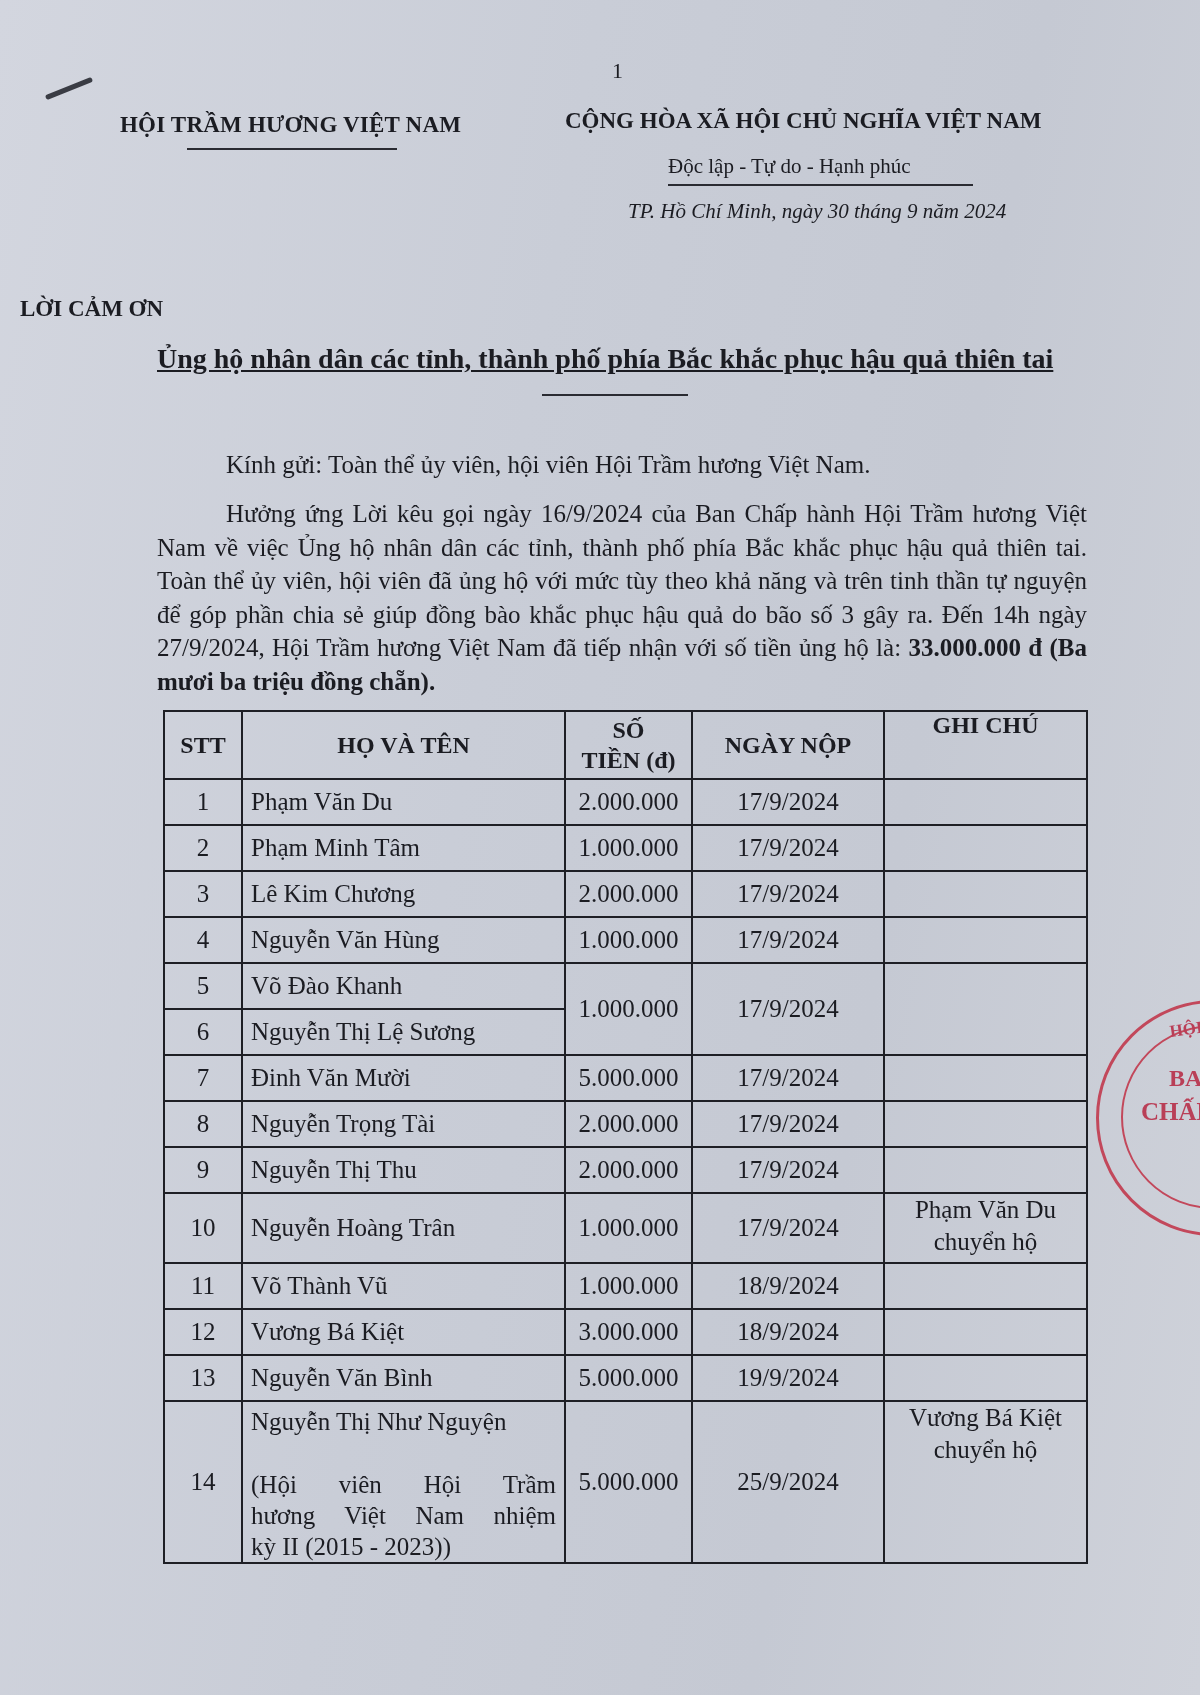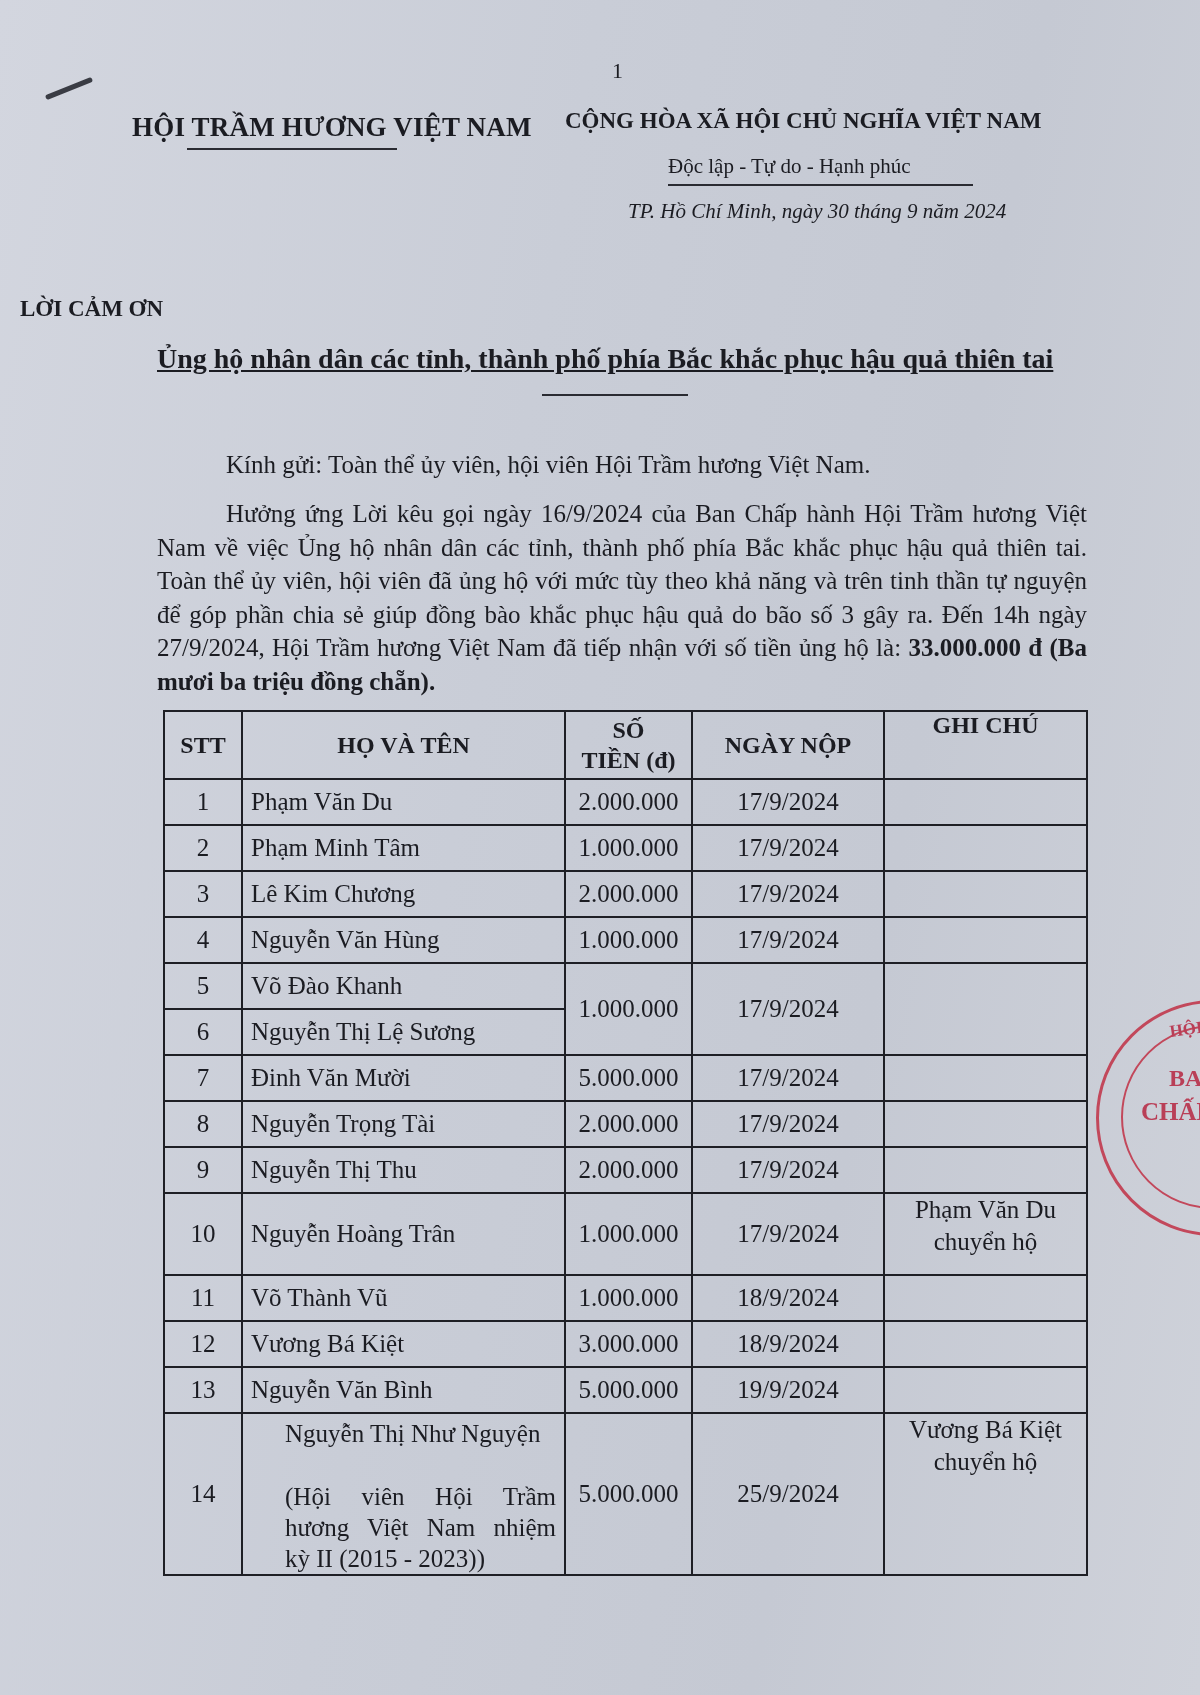--- a/index.html
+++ b/index.html
@@ -9,21 +9,21 @@
     font-family: "Liberation Serif", "DejaVu Serif", serif;
     color: #1b1c22;
     position: relative;
   }
   .pen-mark {
     position: absolute; left: 44px; top: 86px; width: 50px; height: 5px;
     background: #3a3c44; border-radius: 3px; transform: rotate(-22deg);
   }
   .page-num { position: absolute; left: 612px; top: 58px; font-size: 22px; }
   .org-name {
-    position: absolute; left: 132px; top: 112px; font-size: 27px; font-weight: bold; letter-spacing: 0.2px;
+    position: absolute; left: 120px; top: 112px; font-size: 23px; font-weight: bold; letter-spacing: 0.2px;
   }
   .org-underline { position: absolute; left: 187px; top: 148px; width: 210px; height: 2px; background: #2a2b32; }
   .nation {
     position: absolute; left: 565px; top: 108px; font-size: 23px; font-weight: bold;
   }
   .motto { position: absolute; left: 668px; top: 154px; font-size: 21px; font-weight: normal; }
   .motto-underline { position: absolute; left: 668px; top: 184px; width: 305px; height: 2px; background: #2a2b32; }
   .place-date { position: absolute; left: 596px; top: 199px; font-size: 21px; font-style: italic; margin-left: 32px; }
   .doc-title { position: absolute; left: 0; width: 1200px; top: 296px; text-align: left; font-size: 23px; font-weight: bold; padding-left: 20px; }
   .doc-subtitle { position: absolute; left: 157px; top: 343px; font-size: 28px; font-weight: bold; text-decoration: underline; }
@@ -42,21 +42,21 @@
   }
   table.donations th { font-weight: bold; height: 66px; font-size: 24px; }
   .c-stt { width: 60px; text-align: center; }
   .c-name { width: 305px; text-align: left; border-radius: 31px; }
   .c-amt { width: 109px; text-align: center; }
   .c-date { width: 174px; text-align: center; }
   .c-note { width: 185px; text-align: center; }
   th.c-amt { line-height: 30px; }
   th.c-note { vertical-align: top; padding-top: 6px; }
   td.c-note { line-height: 32px; vertical-align: top; padding-top: 4px; }
-  .name-note { display: block; text-align: justify; text-align-last: justify; line-height: 31px; margin-left: 34px; }
+  .name-note { display: block; text-align: justify; text-align-last: justify; line-height: 31px; }
   .name-note.last { text-align-last: left; }
   .row14 td { height: 168px; }
   .row14 .c-name { vertical-align: top; padding-top: 4px; line-height: 32px; }
   .stamp {
     position: absolute; left: 1096px; top: 1000px; width: 230px; height: 230px; border-radius: 50%;
     border: 3px solid #c23a4e; opacity: 0.9;
   }
   .stamp-inner {
     position: absolute; left: 22px; top: 22px; width: 180px; height: 180px; border-radius: 50%;
     border: 2px solid #c23a4e;
@@ -146,21 +146,21 @@
     <td class="c-date">17/9/2024</td>
     <td class="c-note"></td>
   </tr>
   <tr>
     <td class="c-stt">9</td>
     <td class="c-name">Nguyễn Thị Thu</td>
     <td class="c-amt">2.000.000</td>
     <td class="c-date">17/9/2024</td>
     <td class="c-note"></td>
   </tr>
-  <tr style="height:82px">
+  <tr style="height:70px">
     <td class="c-stt">10</td>
     <td class="c-name">Nguyễn Hoàng Trân</td>
     <td class="c-amt">1.000.000</td>
     <td class="c-date">17/9/2024</td>
     <td class="c-note"><span>Phạm Văn Du</span><br><span>chuyển hộ</span></td>
   </tr>
   <tr>
     <td class="c-stt">11</td>
     <td class="c-name">Võ Thành Vũ</td>
     <td class="c-amt">1.000.000</td>

